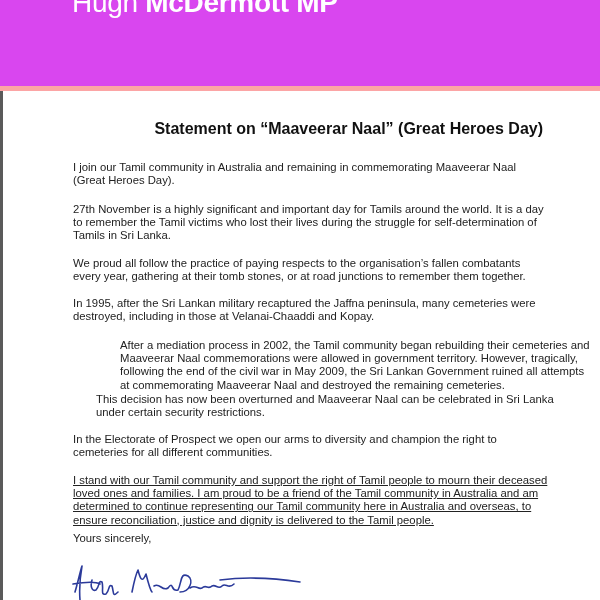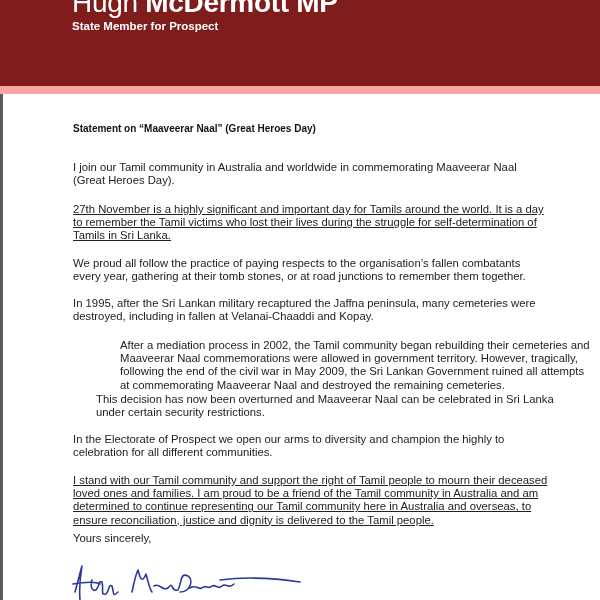--- a/index.html
+++ b/index.html
@@ -8,47 +8,47 @@
       background: #ffffff;
       font-family: "Liberation Sans", sans-serif;
       position: relative;
     }
     .left-edge {
       position: absolute; left: 0; top: 0; width: 3px; height: 600px;
       background: #5a5a5a;
     }
     .letterhead {
       position: absolute; left: 0; top: 0; width: 600px; height: 86px;
-      background: #7f1d1d;
-      border-bottom: 8px solid #fca5a5;
+      background: #d946ef;
+      border-bottom: 5px solid #fca5a5;
     }
     .mp-name {
       position: absolute; left: 72px; top: -12px;
       color: #ffffff; font-size: 28px; line-height: 30px;
       white-space: nowrap; letter-spacing: -0.3px;
     }
     .mp-name .first { font-weight: normal; }
     .mp-name .last { font-weight: bold; }
     .mp-role {
       position: absolute; left: 72px; top: 20px;
       color: #ffffff; font-size: 11.5px; font-weight: bold;
       white-space: nowrap;
     }
     .doc {
       position: absolute; left: 73px; top: 0; width: 470px;
       color: #222222; font-size: 11.3px; line-height: 13.2px;
     }
     .title {
       position: absolute; left: 0; top: 122px; width: 470px;
-      text-align: left; font-weight: bold; font-size: 10px; color: #111;
+      text-align: right; font-weight: bold; font-size: 16px; color: #111;
       white-space: nowrap;
     }
     .para { position: absolute; left: 0; width: 475px; margin: 0; }
     .p0 { top: 161px; }
-    .p1 { top: 203px; text-decoration: underline; }
+    .p1 { top: 203px; }
     .p2 { top: 257px; }
     .p3 { top: 297px; }
     .p4 { top: 339px; margin-left: 47px; }
     .p5 { top: 393px; margin-left: 23px; }
     .p6 { top: 433px; }
     .p7 { top: 474px; text-decoration: underline; }
     .closing { position: absolute; left: 0; top: 532px; }
     .signature {
       position: absolute; left: 70px; top: 562px; width: 240px; height: 40px;
     }
@@ -56,32 +56,31 @@
 </head>
 <body>
 
 <div class="left-edge"></div>
 
 <div class="letterhead">
   <div class="mp-name">
     <span class="first">Hugh</span>
     <span class="last">McDermott MP</span>
   </div>
-  <div class="mp-role">State Member for Prospect</div>
 </div>
 
 <div class="doc">
   <div class="title">Statement on “Maaveerar Naal” (Great Heroes Day)</div>
-  <p class="para p0">I join our Tamil community in Australia and worldwide in commemorating Maaveerar Naal (Great Heroes Day).</p>
+  <p class="para p0">I join our Tamil community in Australia and remaining in commemorating Maaveerar Naal (Great Heroes Day).</p>
   <p class="para p1">27th November is a highly significant and important day for Tamils around the world. It is a day to remember the Tamil victims who lost their lives during the struggle for self-determination of Tamils in Sri Lanka.</p>
   <p class="para p2">We proud all follow the practice of paying respects to the organisation’s fallen combatants every year, gathering at their tomb stones, or at road junctions to remember them together.</p>
-  <p class="para p3">In 1995, after the Sri Lankan military recaptured the Jaffna peninsula, many cemeteries were destroyed, including in fallen at Velanai-Chaaddi and Kopay.</p>
+  <p class="para p3">In 1995, after the Sri Lankan military recaptured the Jaffna peninsula, many cemeteries were destroyed, including in those at Velanai-Chaaddi and Kopay.</p>
   <p class="para p4">After a mediation process in 2002, the Tamil community began rebuilding their cemeteries and Maaveerar Naal commemorations were allowed in government territory. However, tragically, following the end of the civil war in May 2009, the Sri Lankan Government ruined all attempts at commemorating Maaveerar Naal and destroyed the remaining cemeteries.</p>
   <p class="para p5">This decision has now been overturned and Maaveerar Naal can be celebrated in Sri Lanka under certain security restrictions.</p>
-  <p class="para p6">In the Electorate of Prospect we open our arms to diversity and champion the highly to celebration for all different communities.</p>
+  <p class="para p6">In the Electorate of Prospect we open our arms to diversity and champion the right to cemeteries for all different communities.</p>
   <p class="para p7">I stand with our Tamil community and support the right of Tamil people to mourn their deceased loved ones and families. I am proud to be a friend of the Tamil community in Australia and am determined to continue representing our Tamil community here in Australia and overseas, to ensure reconciliation, justice and dignity is delivered to the Tamil people.</p>
   <div class="closing">Yours sincerely,</div>
 </div>
 
 <svg class="signature" viewBox="0 0 240 40">
   <g id="sig" fill="none" stroke-width="1.6" stroke-linecap="round" stroke-linejoin="round" stroke="#2b3a9a">
     <path d="M5 30 C8 20, 10 10, 12 4 M12 4 C10 15, 9 25, 10 38 M3 22 C15 20, 25 19, 30 22 M22 18 C20 24, 22 30, 26 28 C30 24, 28 18, 32 20 C34 26, 30 34, 36 32 C40 28, 38 22, 42 24 C44 30, 42 36, 48 30"></path>
     <path d="M62 30 C64 20, 66 12, 68 8 C70 16, 72 22, 76 12 C78 20, 80 28, 82 30 M84 24 C90 20, 92 30, 98 26 C104 18, 100 30, 108 28 M108 28 C112 20, 110 10, 118 14 C124 18, 120 30, 110 30 M120 26 C126 22, 128 28, 132 26 C136 22, 138 28, 142 24 C146 22, 148 28, 152 24 C156 20, 158 28, 164 22"></path>
     <path d="M150 18 C165 16, 190 14, 230 20"></path>
   </g>

